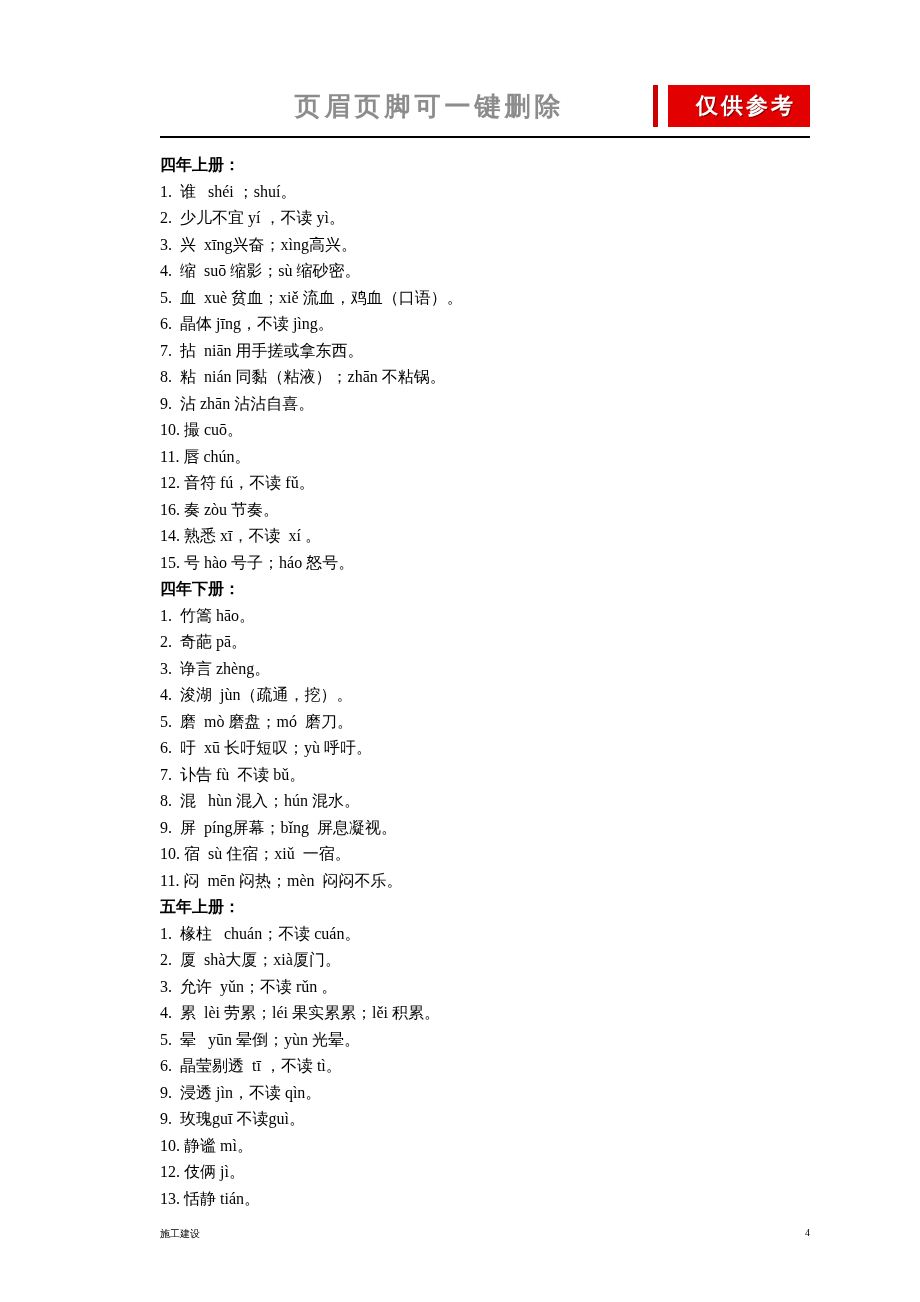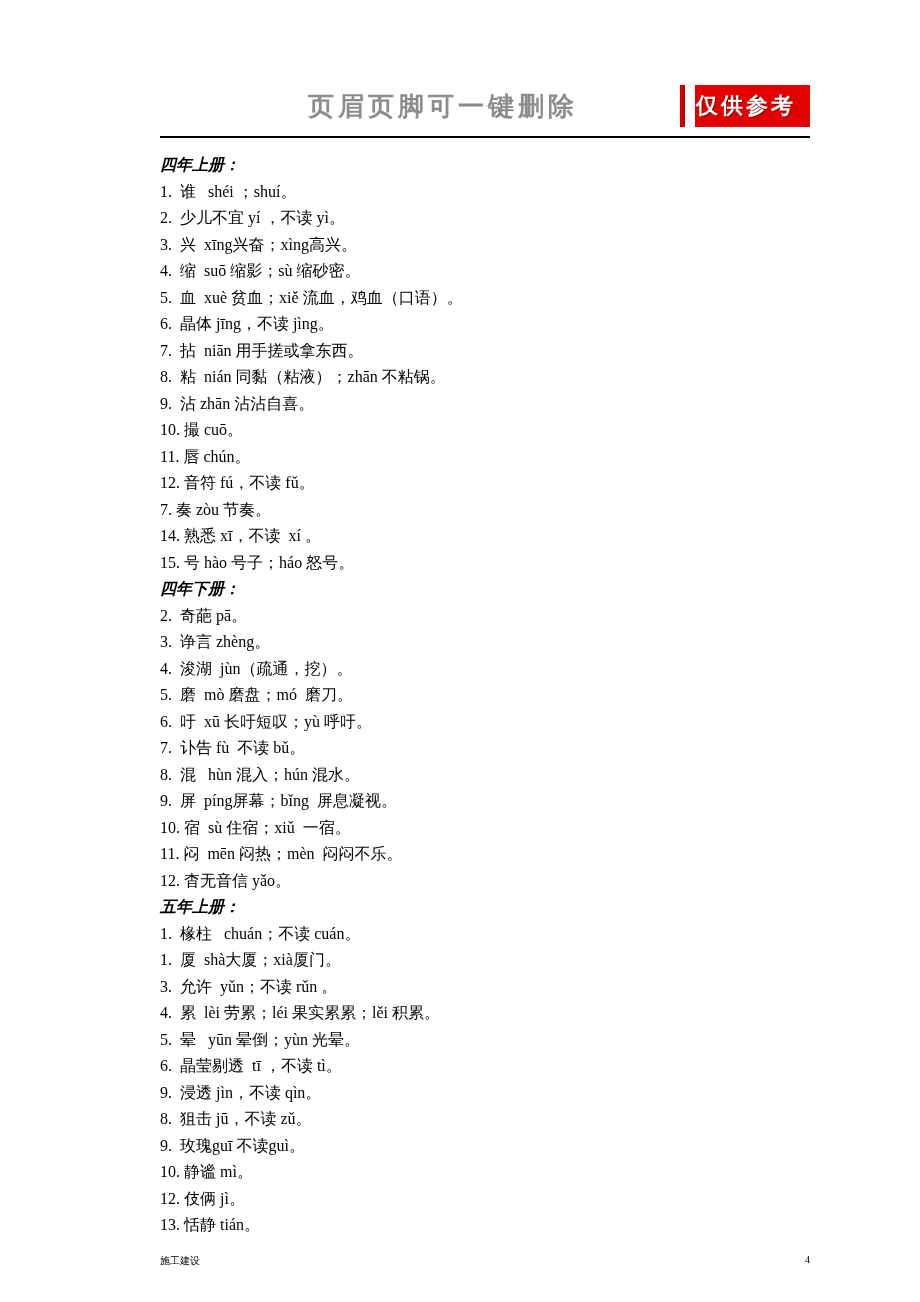--- a/index.html
+++ b/index.html
@@ -40,37 +40,36 @@
     width: 5px;
     background: #cc0000;
     margin-right: 10px;
   }
   .badge {
     background: #e30000;
     color: #fff;
     font-size: 22px;
     font-weight: 700;
     letter-spacing: 3px;
-    padding: 6px 14px 6px 1px;
+    padding: 6px 14px 6px 28px;
     font-family: "SimHei", "黑体", sans-serif;
     text-shadow: 1px 1px 0 #7a0000;
     text-align: center;
   }
   .rule {
     border: none;
     border-top: 2px solid #000;
     margin: 8px 0 14px 0;
   }
   .content {
     font-size: 16px;
     line-height: 26.5px;
   }
   .section-title {
     font-weight: 700;
-    font-style: italic;
   }
   .item {
     white-space: pre-wrap;
   }
   .footer {
     position: absolute;
     bottom: 31px;
     left: 160px;
     right: 110px;
     display: flex;
@@ -105,46 +104,45 @@
     <div class="item">3.  兴  xīng兴奋；xìng高兴。</div>
     <div class="item">4.  缩  suō 缩影；sù 缩砂密。</div>
     <div class="item">5.  血  xuè 贫血；xiě 流血，鸡血（口语）。</div>
     <div class="item">6.  晶体 jīng，不读 jìng。</div>
     <div class="item">7.  拈  niān 用手搓或拿东西。</div>
     <div class="item">8.  粘  nián 同黏（粘液）；zhān 不粘锅。</div>
     <div class="item">9.  沾 zhān 沾沾自喜。</div>
     <div class="item">10. 撮 cuō。</div>
     <div class="item">11. 唇 chún。</div>
     <div class="item">12. 音符 fú，不读 fǔ。</div>
-    <div class="item">7. 奏 zòu 节奏。</div>
+    <div class="item">16. 奏 zòu 节奏。</div>
     <div class="item">14. 熟悉 xī，不读  xí 。</div>
     <div class="item">15. 号 hào 号子；háo 怒号。</div>
 
     <div class="section-title">四年下册：</div>
+    <div class="item">1.  竹篙 hāo。</div>
     <div class="item">2.  奇葩 pā。</div>
     <div class="item">3.  诤言 zhèng。</div>
     <div class="item">4.  浚湖  jùn（疏通，挖）。</div>
     <div class="item">5.  磨  mò 磨盘；mó  磨刀。</div>
     <div class="item">6.  吁  xū 长吁短叹；yù 呼吁。</div>
     <div class="item">7.  讣告 fù  不读 bǔ。</div>
     <div class="item">8.  混   hùn 混入；hún 混水。</div>
     <div class="item">9.  屏  píng屏幕；bǐng  屏息凝视。</div>
     <div class="item">10. 宿  sù 住宿；xiǔ  一宿。</div>
     <div class="item">11. 闷  mēn 闷热；mèn  闷闷不乐。</div>
-    <div class="item">12. 杳无音信 yǎo。</div>
 
     <div class="section-title">五年上册：</div>
     <div class="item">1.  椽柱   chuán；不读 cuán。</div>
-    <div class="item">1.  厦  shà大厦；xià厦门。</div>
+    <div class="item">2.  厦  shà大厦；xià厦门。</div>
     <div class="item">3.  允许  yǔn；不读 rǔn 。</div>
     <div class="item">4.  累  lèi 劳累；léi 果实累累；lěi 积累。</div>
     <div class="item">5.  晕   yūn 晕倒；yùn 光晕。</div>
     <div class="item">6.  晶莹剔透  tī ，不读 tì。</div>
     <div class="item">9.  浸透 jìn，不读 qìn。</div>
-    <div class="item">8.  狙击 jū，不读 zǔ。</div>
     <div class="item">9.  玫瑰guī 不读guì。</div>
     <div class="item">10. 静谧 mì。</div>
     <div class="item">12. 伎俩 jì。</div>
     <div class="item">13. 恬静 tián。</div>
 
   </div>
 
   <div class="footer">
     <span>施工建设</span>
     <span class="page-num">4</span>

